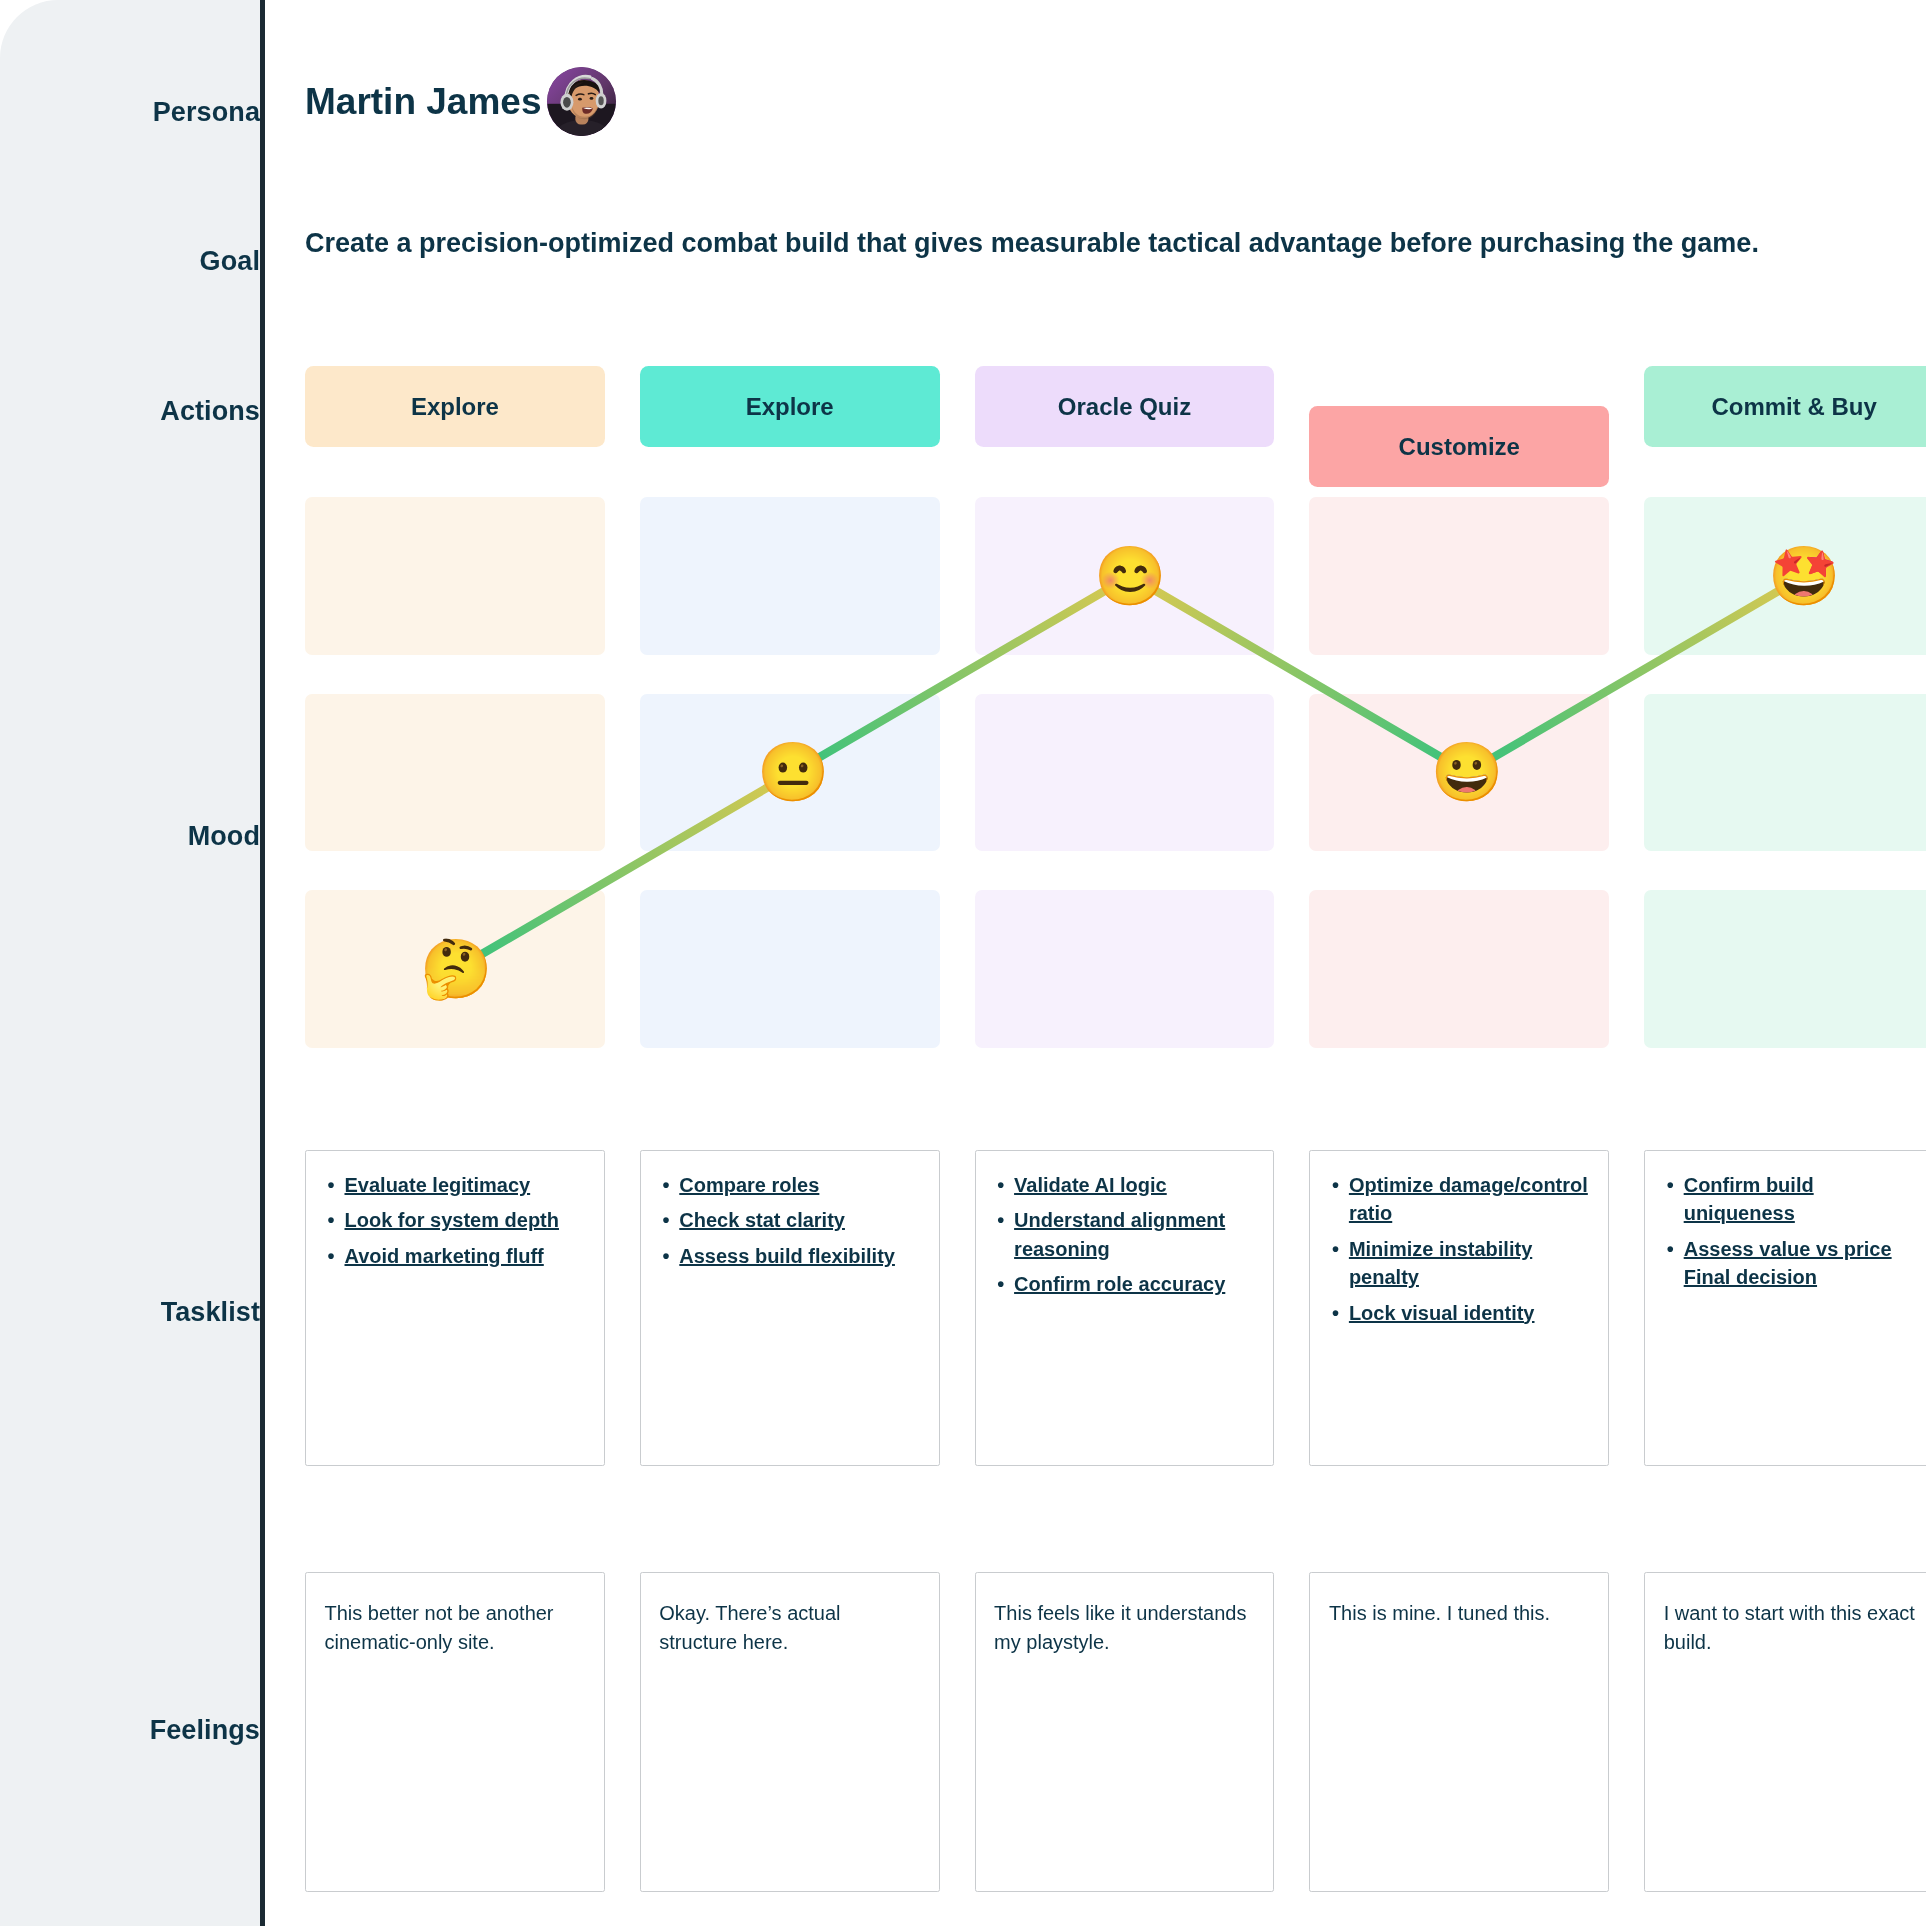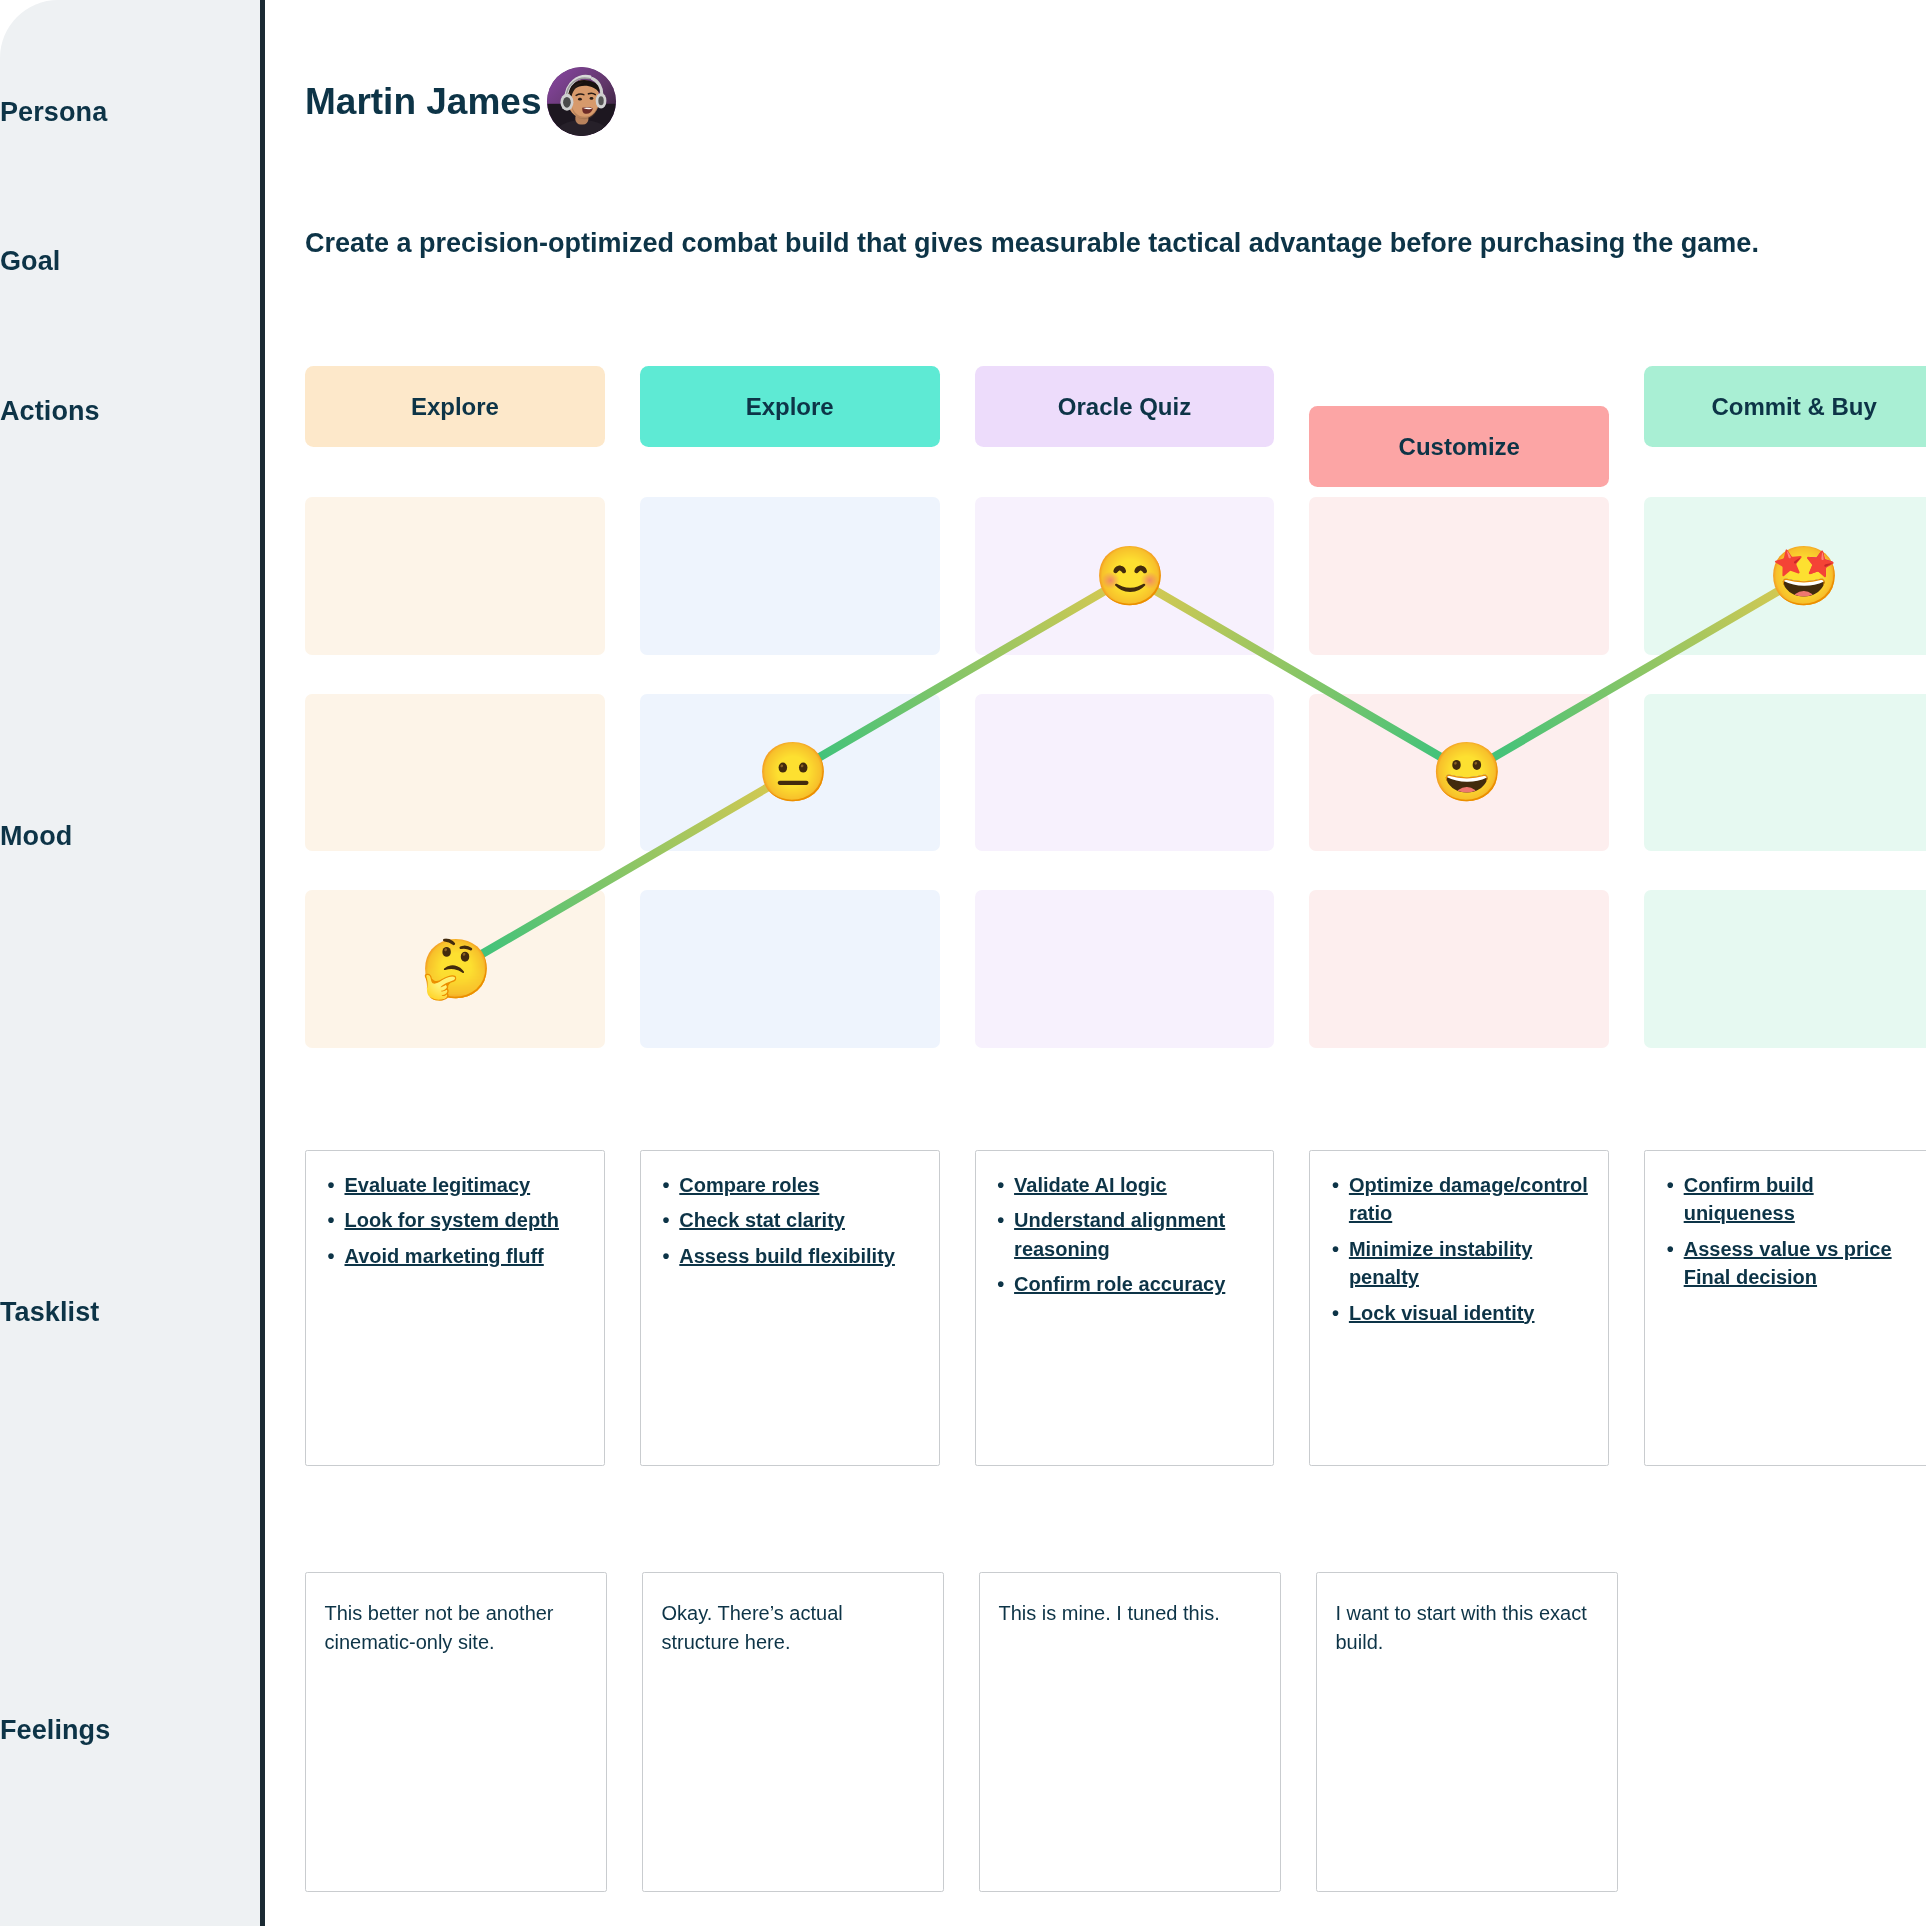--- a/index.html
+++ b/index.html
@@ -30,21 +30,21 @@
   .sidebar-divider {
     position: absolute;
     left: 260px; top: 0;
     width: 5.4px;
     height: 2418px;
     background: #1b2a33;
   }
   .side-label {
     position: absolute;
     width: 260px;
-    text-align: left;
+    text-align: right;
     color: #0d3447;
     font-weight: 700;
     font-size: 27px;
     letter-spacing: 0.1px;
     line-height: 1.1;
   }
 
   
   .main {
     position: absolute;
@@ -385,20 +385,25 @@
             <p>This better not be another cinematic-only site.</p>
           </div>
       </div>
       <div class="col">
         <div class="card">
             <p>Okay. There’s actual structure here.</p>
           </div>
       </div>
       <div class="col">
         <div class="card">
+            <p>This feels like it understands my playstyle.</p>
+          </div>
+      </div>
+      <div class="col">
+        <div class="card">
             <p>This is mine. I tuned this.</p>
           </div>
       </div>
       <div class="col">
         <div class="card">
             <p>I want to start with this exact build.</p>
           </div>
       </div>
     </div>
 

